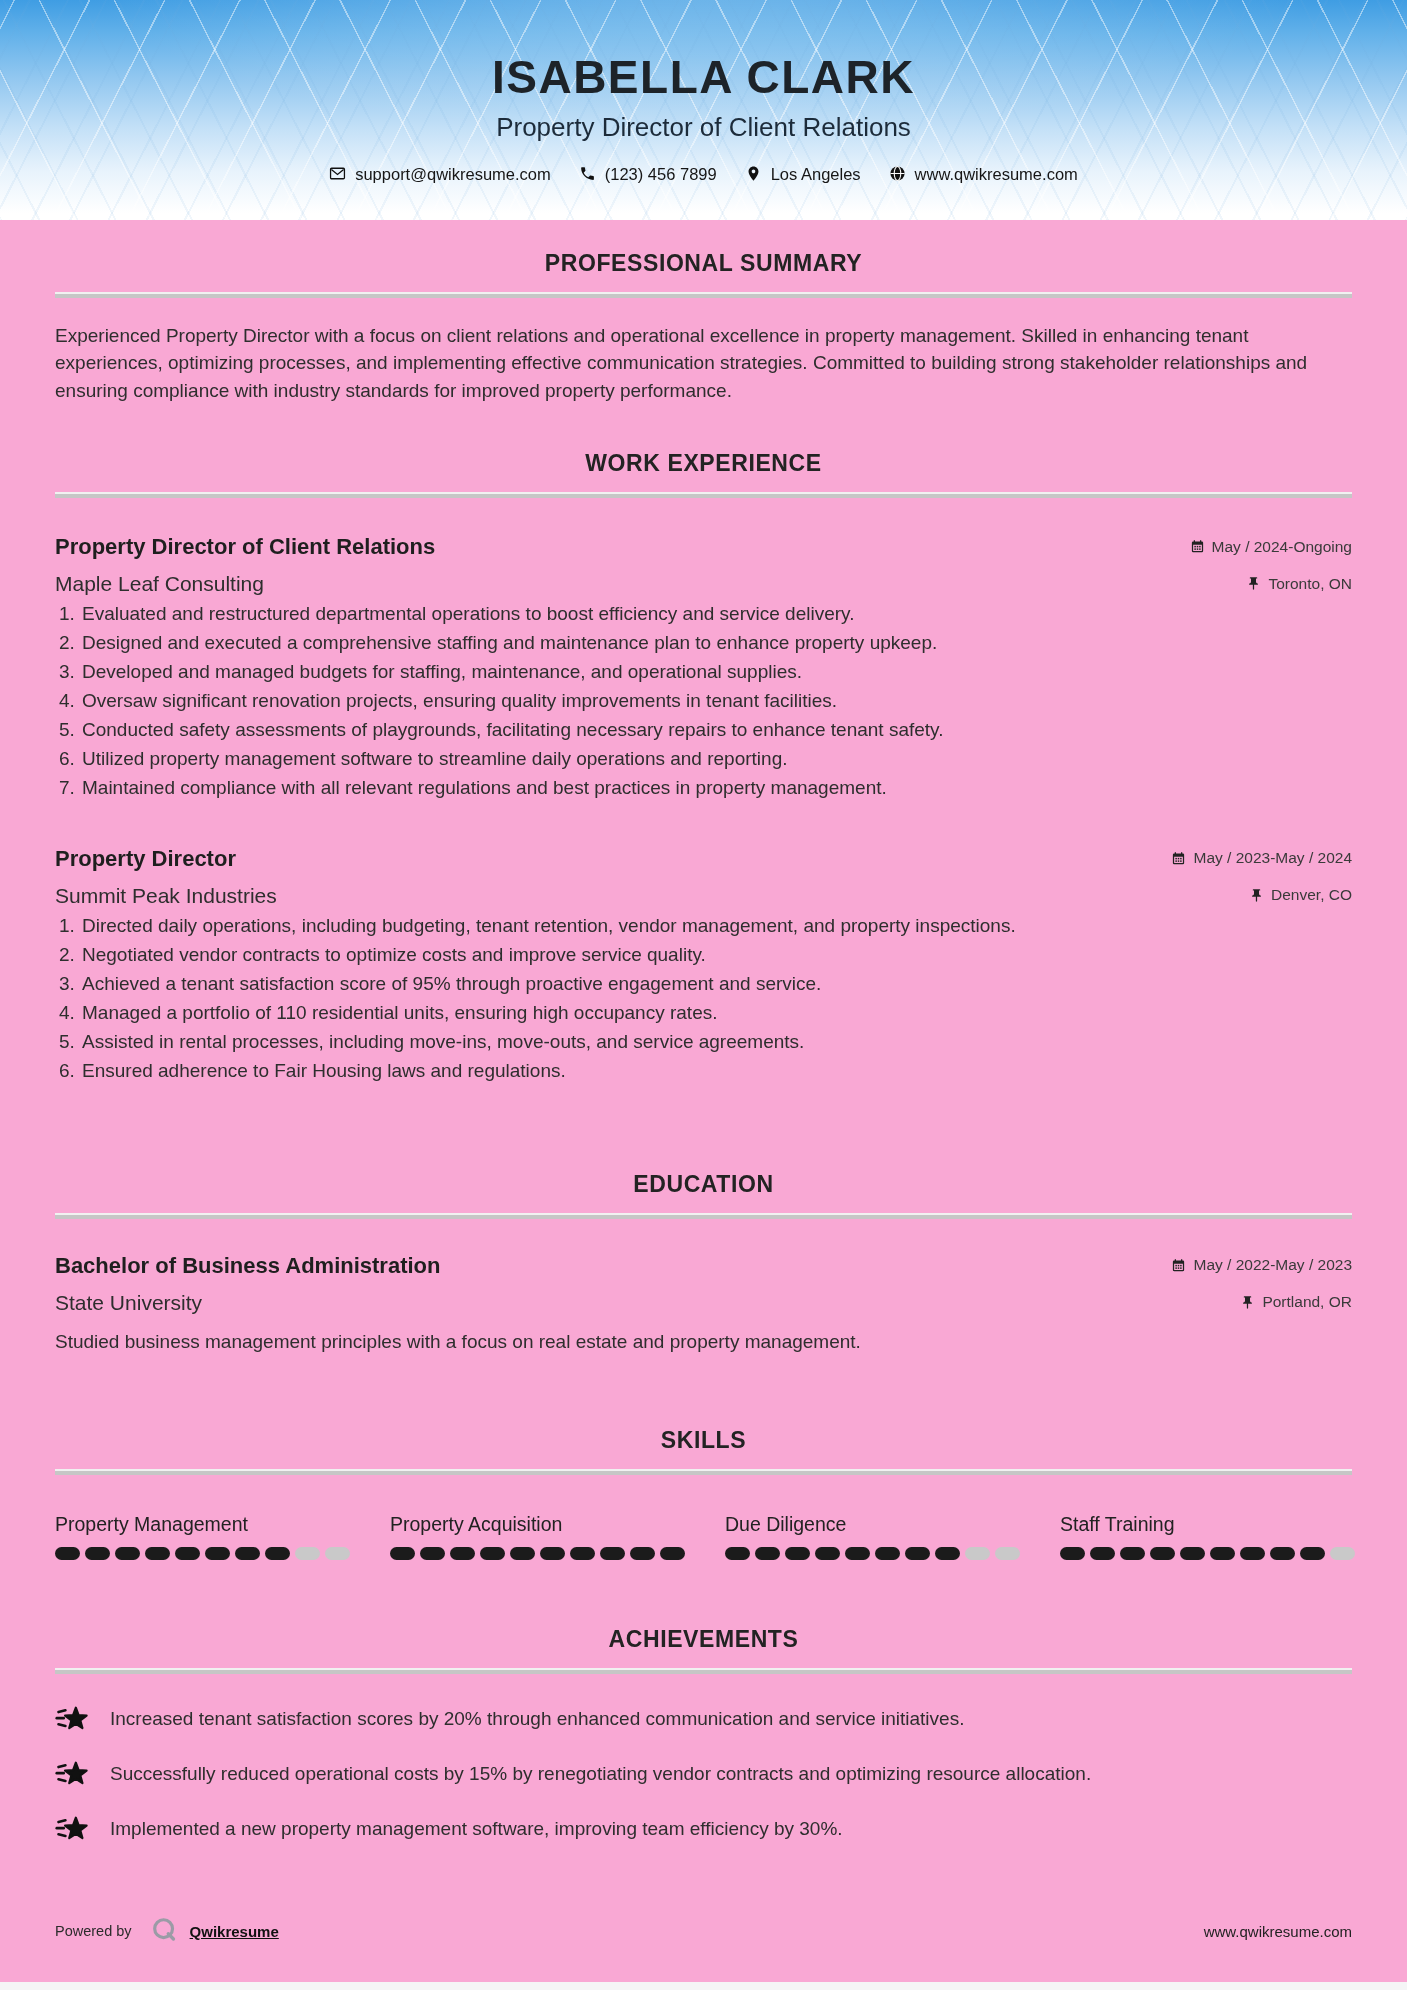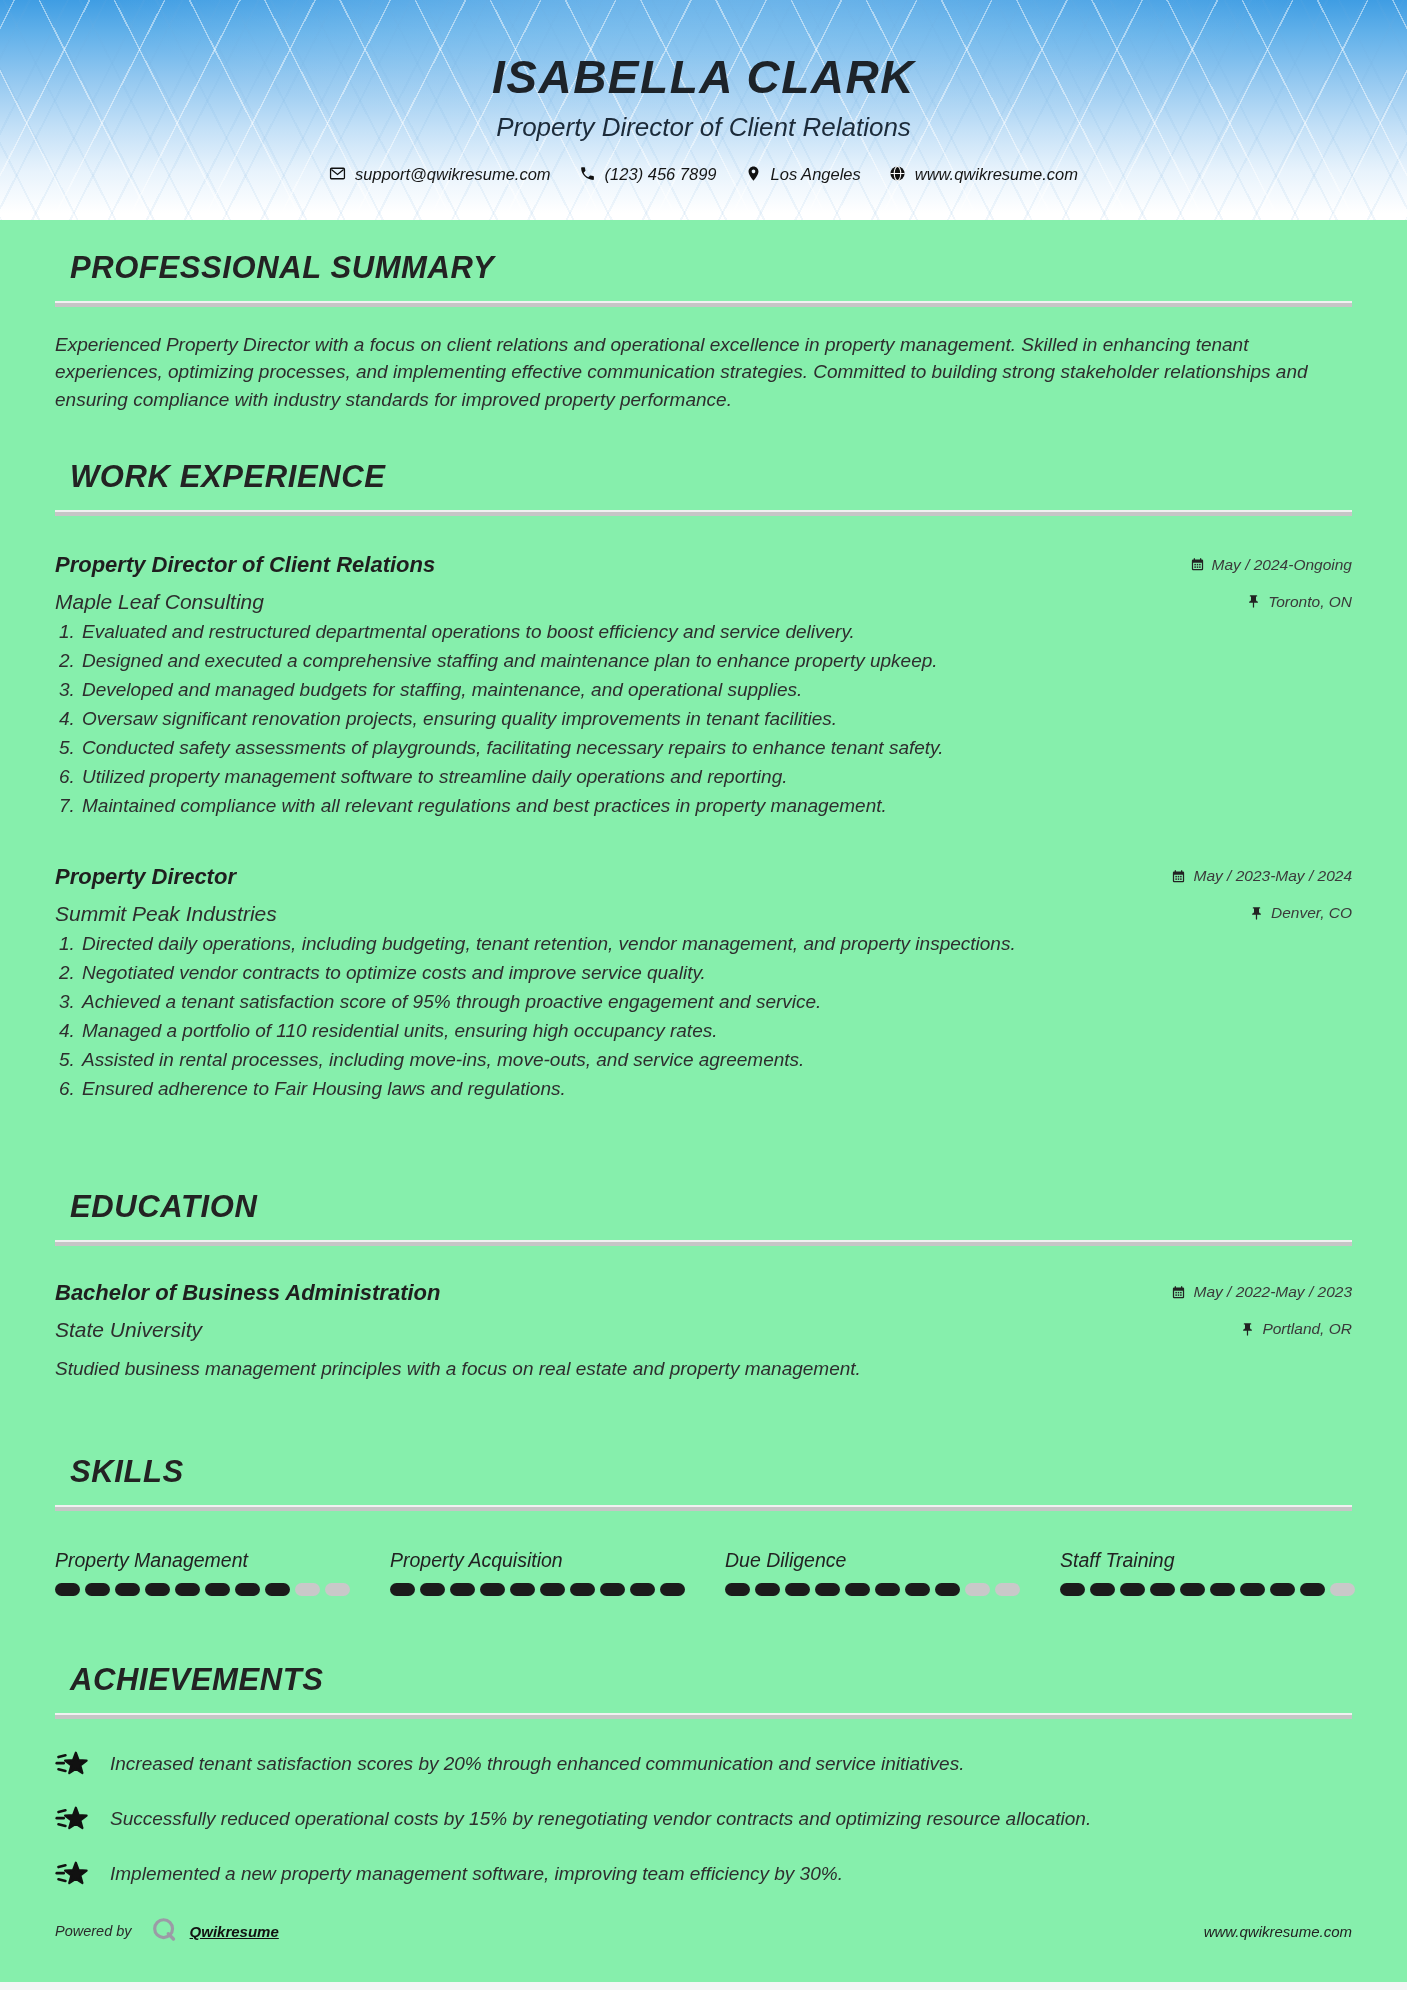--- a/index.html
+++ b/index.html
@@ -1,17 +1,17 @@
 <!DOCTYPE html>
 <html><head>
 <meta charset="utf-8">
 <style>
   html,body{margin:0;padding:0;background:#ffffff;}
   body{font-family:"Liberation Sans", sans-serif; color:#2b2b2b;}
-  .page{position:relative; width:1407px; height:1990px; background:#86efac; overflow:hidden;font-style:italic;}
+  .page{position:relative; width:1407px; height:1990px; background:#f9a8d4; overflow:hidden;}
 
   
   .hero{position:relative; height:220px;
     background:
       radial-gradient(ellipse 900px 260px at 50% -40px, rgba(255,255,255,.30), rgba(255,255,255,0) 70%),
       linear-gradient(180deg, #3f9de3 0%, #64b2ea 16%, #93c8f0 36%, #c3e0f7 58%, #e8f3fc 78%, #ffffff 97%);
   }
   .hero::before{content:""; position:absolute; inset:0; pointer-events:none;
     background:
       repeating-linear-gradient(63deg,  rgba(255,255,255,.45) 0 1.5px, rgba(255,255,255,0) 1.5px 67px),
@@ -22,21 +22,21 @@
   .hero-inner{position:relative; z-index:2; text-align:center;}
   .name{margin:0; padding-top:50px; font-size:46px; font-weight:700; letter-spacing:1.5px; color:#1d2329;}
   .job-headline{margin:8px 0 0; font-size:26px; font-weight:500; color:#1c2b3a;}
   .contact-row{display:flex; justify-content:center; align-items:center; gap:14px; margin-top:22px; font-size:16.5px; color:#161616;}
   .contact-item{display:flex; align-items:flex-start; gap:9px;}
   .contact-item + .contact-item{margin-left:14px;}
   .cicon{width:17px; height:17px; flex:0 0 auto;}
 
   
   .content{width:1297px; margin:0 auto; padding:0 55px; box-sizing:content-box; width:1297px;}
-  .section-title{margin:15px; font-size:31px; font-weight:700; letter-spacing:.6px; color:#232323;}
+  .section-title{margin:15px; text-align:center; font-size:23px; font-weight:700; letter-spacing:.6px; color:#232323;}
   .rule{height:6px; background:#c6c6c6; margin-top:15px;}
   .rule::after{content:""; display:block; height:2px; background:#f1f1f1; margin-top:5px;}
 
   .section-summary{margin-top:30px;}
   .summary-text{margin:24px 0 0; font-size:19px; line-height:1.44; color:#2e2e2e;}
 
   .section-experience{margin-top:46px;}
   .job{margin-top:36px;}
   .job + .job{margin-top:44px;}
   .job-row{display:flex; justify-content:space-between; align-items:baseline;}

